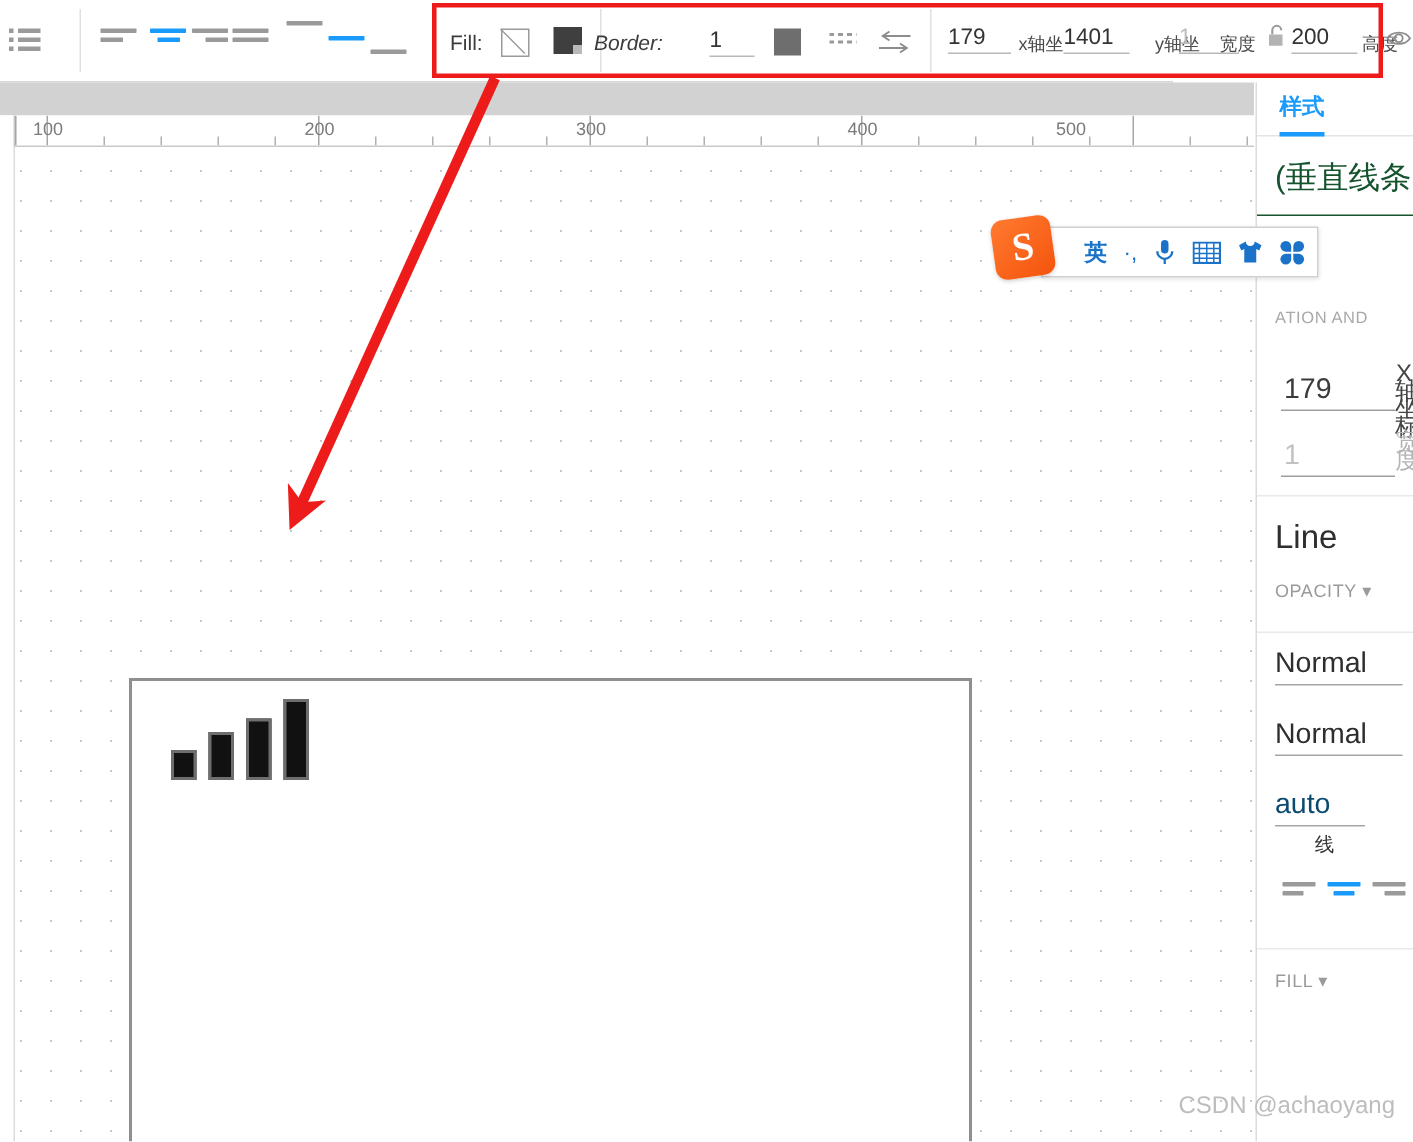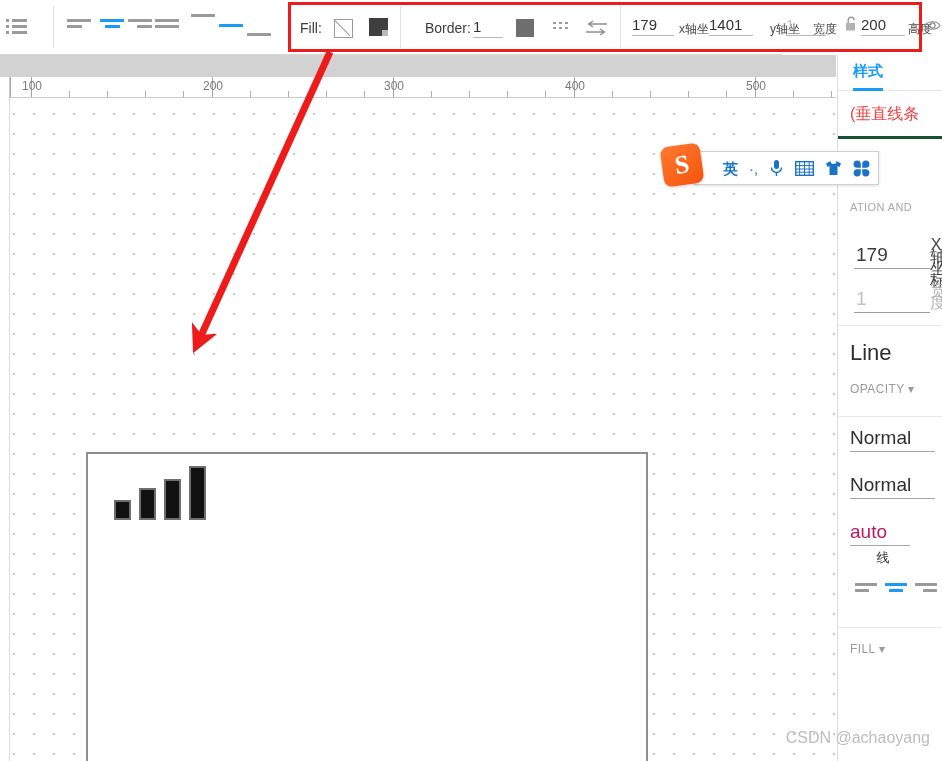--- a/index.html
+++ b/index.html
@@ -310,24 +310,24 @@
     left: 15px; top: 7px;
     font-size: 15px;
     color: #1a9bfc;
     font-weight: bold;
     cursor: pointer;
     padding-bottom: 7px;
     border-bottom: 3px solid #1a9bfc;
   }
   .sb-title {
     padding: 13px 0 11px 12px;
-    font-size: 16px;
-    color: #ef4444;
-    white-space: nowrap;
-    border-bottom: 3px solid #14532d;
+    font-size: 21px;
+    color: #14532d;
+    white-space: nowrap;
+    border-bottom: 1px solid #14532d;
   }
   .sb-secthead {
     font-size: 11px;
     color: #a8a8a8;
     letter-spacing: 0.4px;
     white-space: nowrap;
     padding: 14px 0 0 12px;
   }
   .sb-row {
     position: relative;
@@ -379,21 +379,21 @@
   .sb-typo-val {
     font-size: 19px;
     color: #2e2e2e;
     margin: 10px 0 0 12px;
     border-bottom: 1px solid #a5a5a5;
     display: inline-block;
     padding-bottom: 2px;
     min-width: 85px;
     white-space: nowrap;
   }
-  .sb-typo-val.dim { color: #be185d; }
+  .sb-typo-val.dim { color: #0c4a6e; }
   .sb-sub {
     font-size: 13px;
     color: #333;
     text-align: center;
     width: 90px;
     margin-top: 3px;
   }
   .sb-alignrow {
     position: relative;
     height: 36px;
@@ -463,21 +463,21 @@
     </div>
 
     <div class="tb-sep" style="left:290px;"></div>
 
     <div class="tb-label" style="left:300px; top:20px;">Fill:</div>
     <div class="sw-none" style="left:334px; top:19px;"></div>
     <div class="sw-dark" style="left:369px; top:18px;"></div>
 
     <div class="tb-sep" style="left:400px;"></div>
 
-    <div class="tb-label" style="left:425px; top:20px;">Border:</div>
+    <div class="tb-label" style="left:396px; top:20px;font-style:italic;">Border:</div>
     <input class="tb-field" style="left: 473px; top: 18px; width: 30px;" value="1">
     <div class="sw-grey" style="left:516px; top:19px;"></div>
     <div class="dashicon" style="left:553px; top:22px;">
       <i></i>
         <i></i>
     </div>
     <svg class="arrowicon" style="left:585px; top:20px;" width="23" height="16" viewBox="0 0 23 16">
       <path d="M22 4 H4 M8 1 L3.5 4 L8 7" fill="none" stroke="#8d8d8d" stroke-width="1.3"></path>
       <path d="M1 12 H19 M15 9 L19.5 12 L15 15" fill="none" stroke="#8d8d8d" stroke-width="1.3"></path>
     </svg>
@@ -527,21 +527,21 @@
     <div class="tick minor" style="left:650px;"></div>
     <div class="tick minor" style="left:688px;"></div>
     <div class="tick minor" style="left:726px;"></div>
     <div class="tick major" style="left:755px;"></div>
     <div class="tick minor" style="left:793px;"></div>
     <div class="tick minor" style="left:831px;"></div>
     <div class="rlabel" style="left:22px;">100</div>
     <div class="rlabel" style="left:203px;">200</div>
     <div class="rlabel" style="left:384px;text-align:right;">300</div>
     <div class="rlabel" style="left:565px;">400</div>
-    <div class="rlabel" style="left:746px;">500</div>
+    <div class="rlabel" style="left:704px;">500</div>
   </div>
   <div class="ruler-left-strip"></div>
 
   <div class="canvas">
     <div class="shape">
       <div class="bars">
         <div class="bar" style="width:17px; height:20px;"></div>
         <div class="bar" style="width:17px; height:32px;"></div>
         <div class="bar" style="width:17px; height:41px;"></div>
         <div class="bar" style="width:17px; height:54px;"></div>

